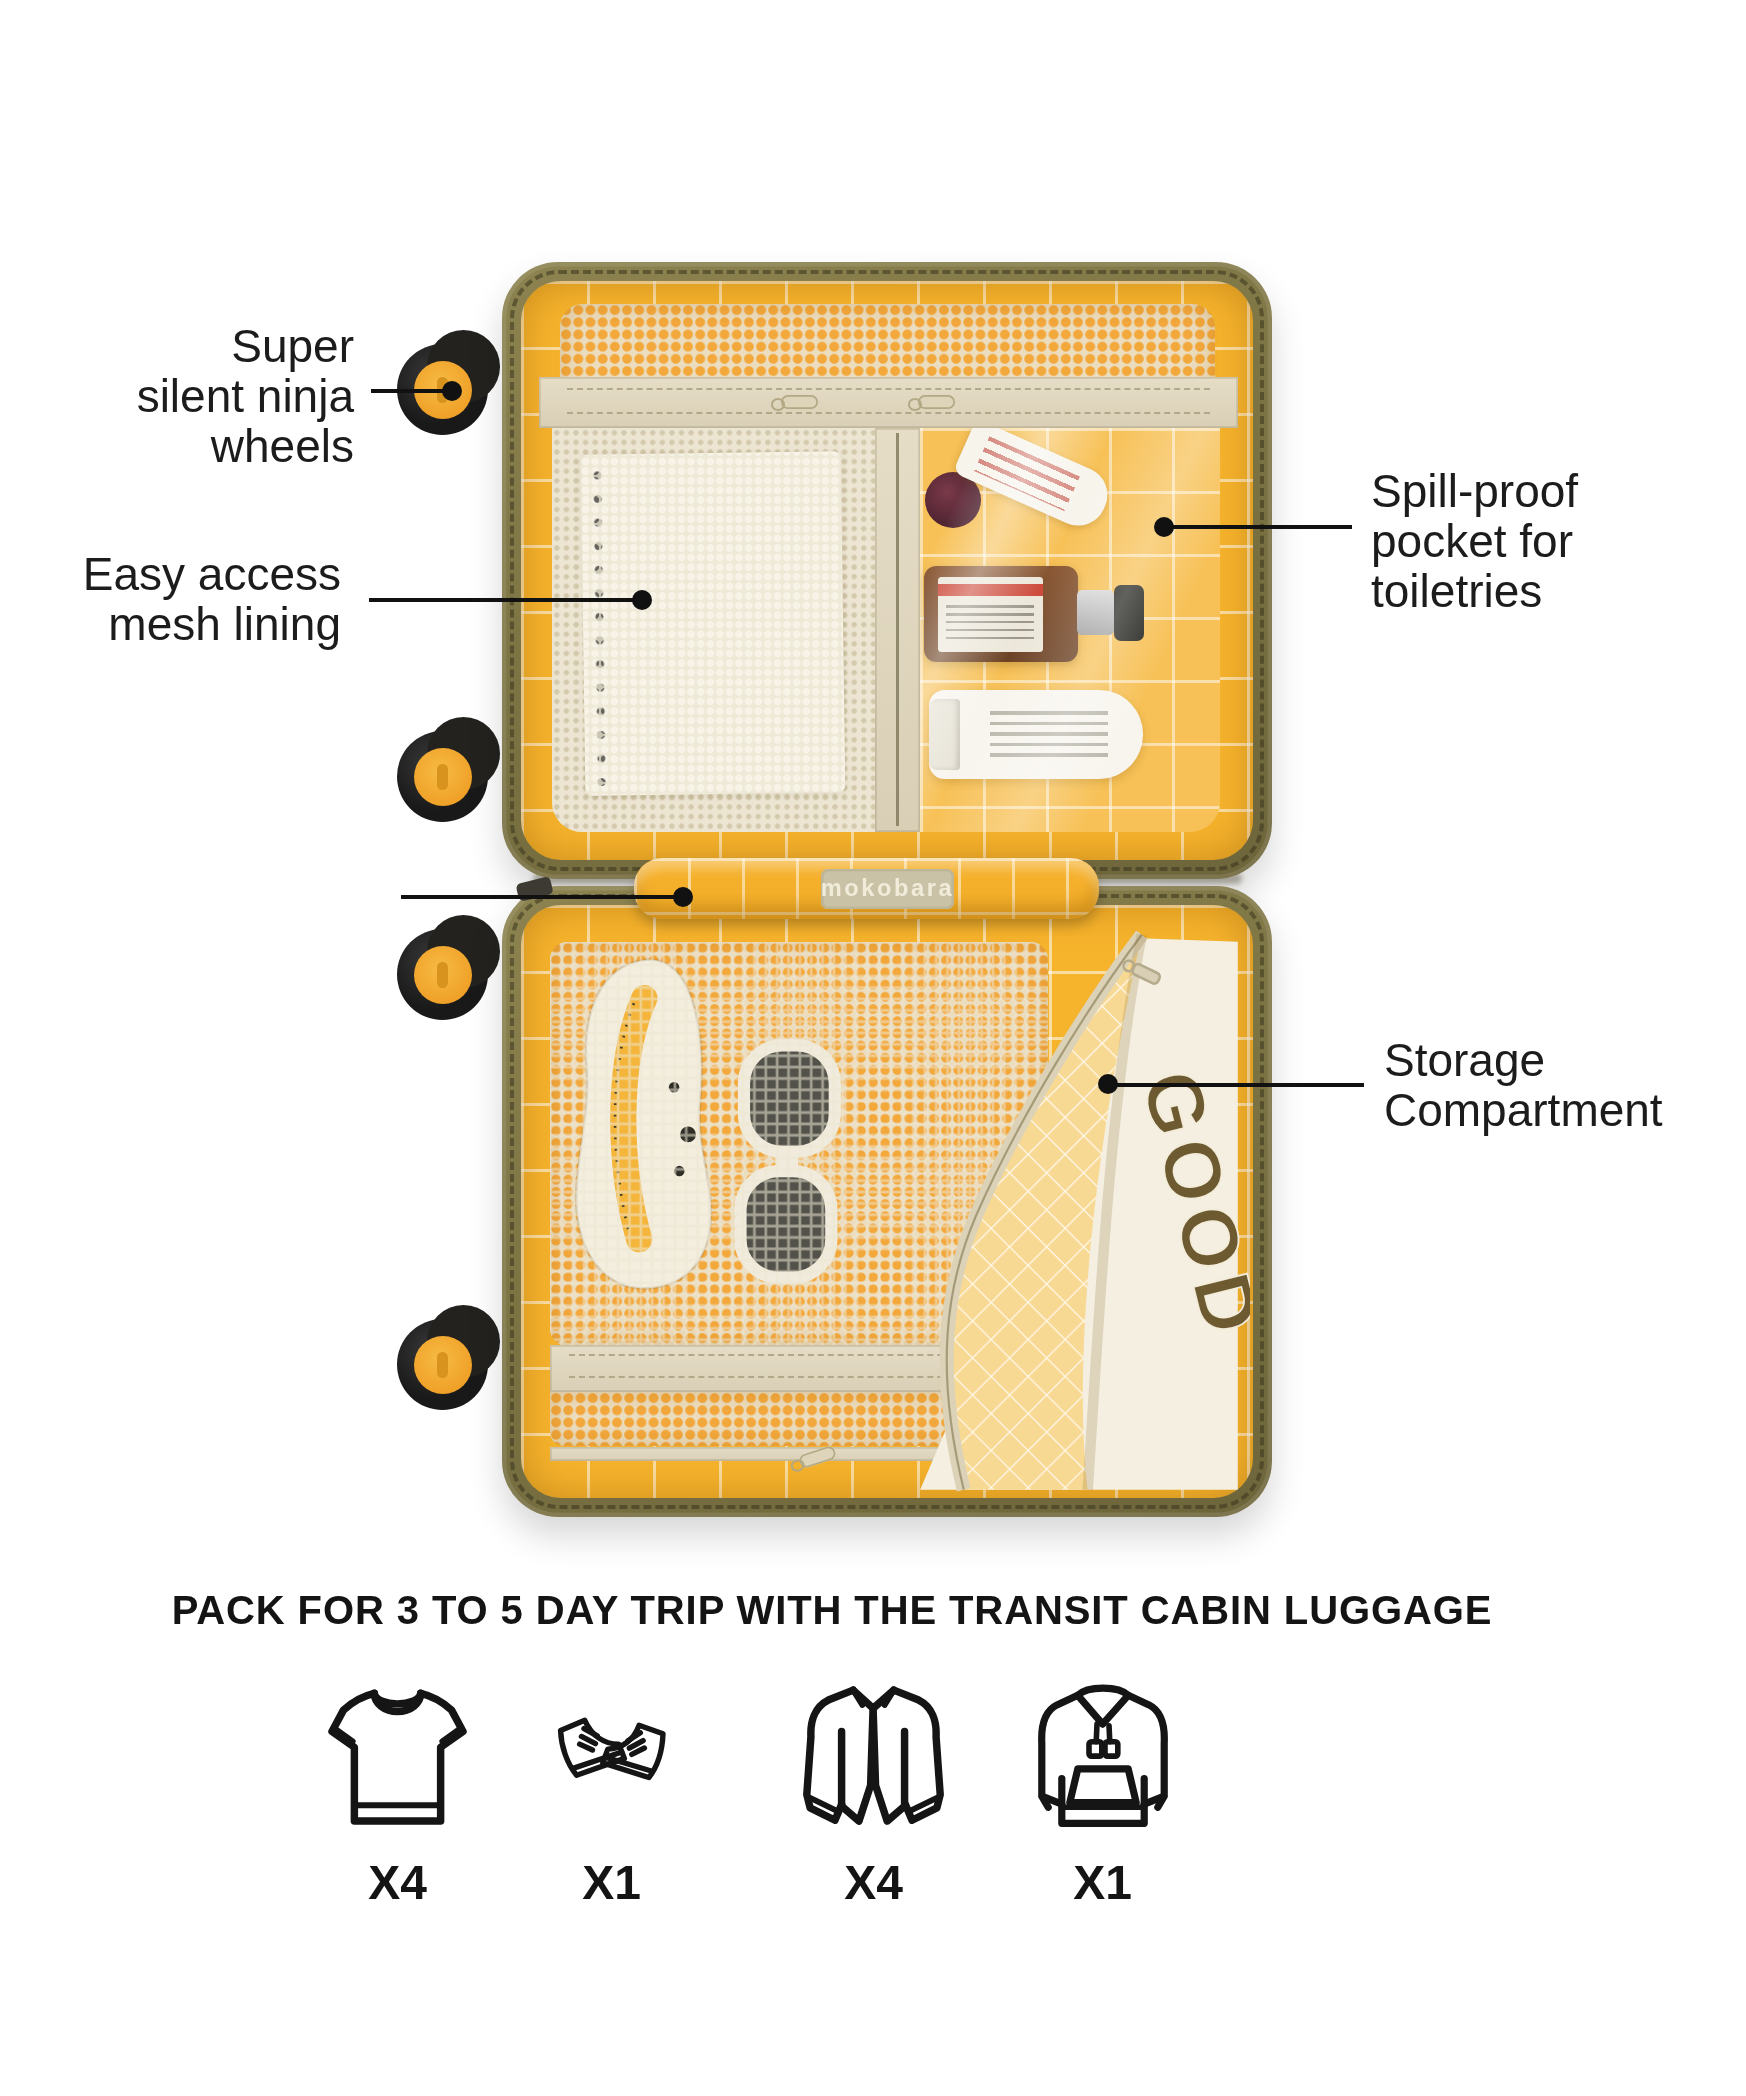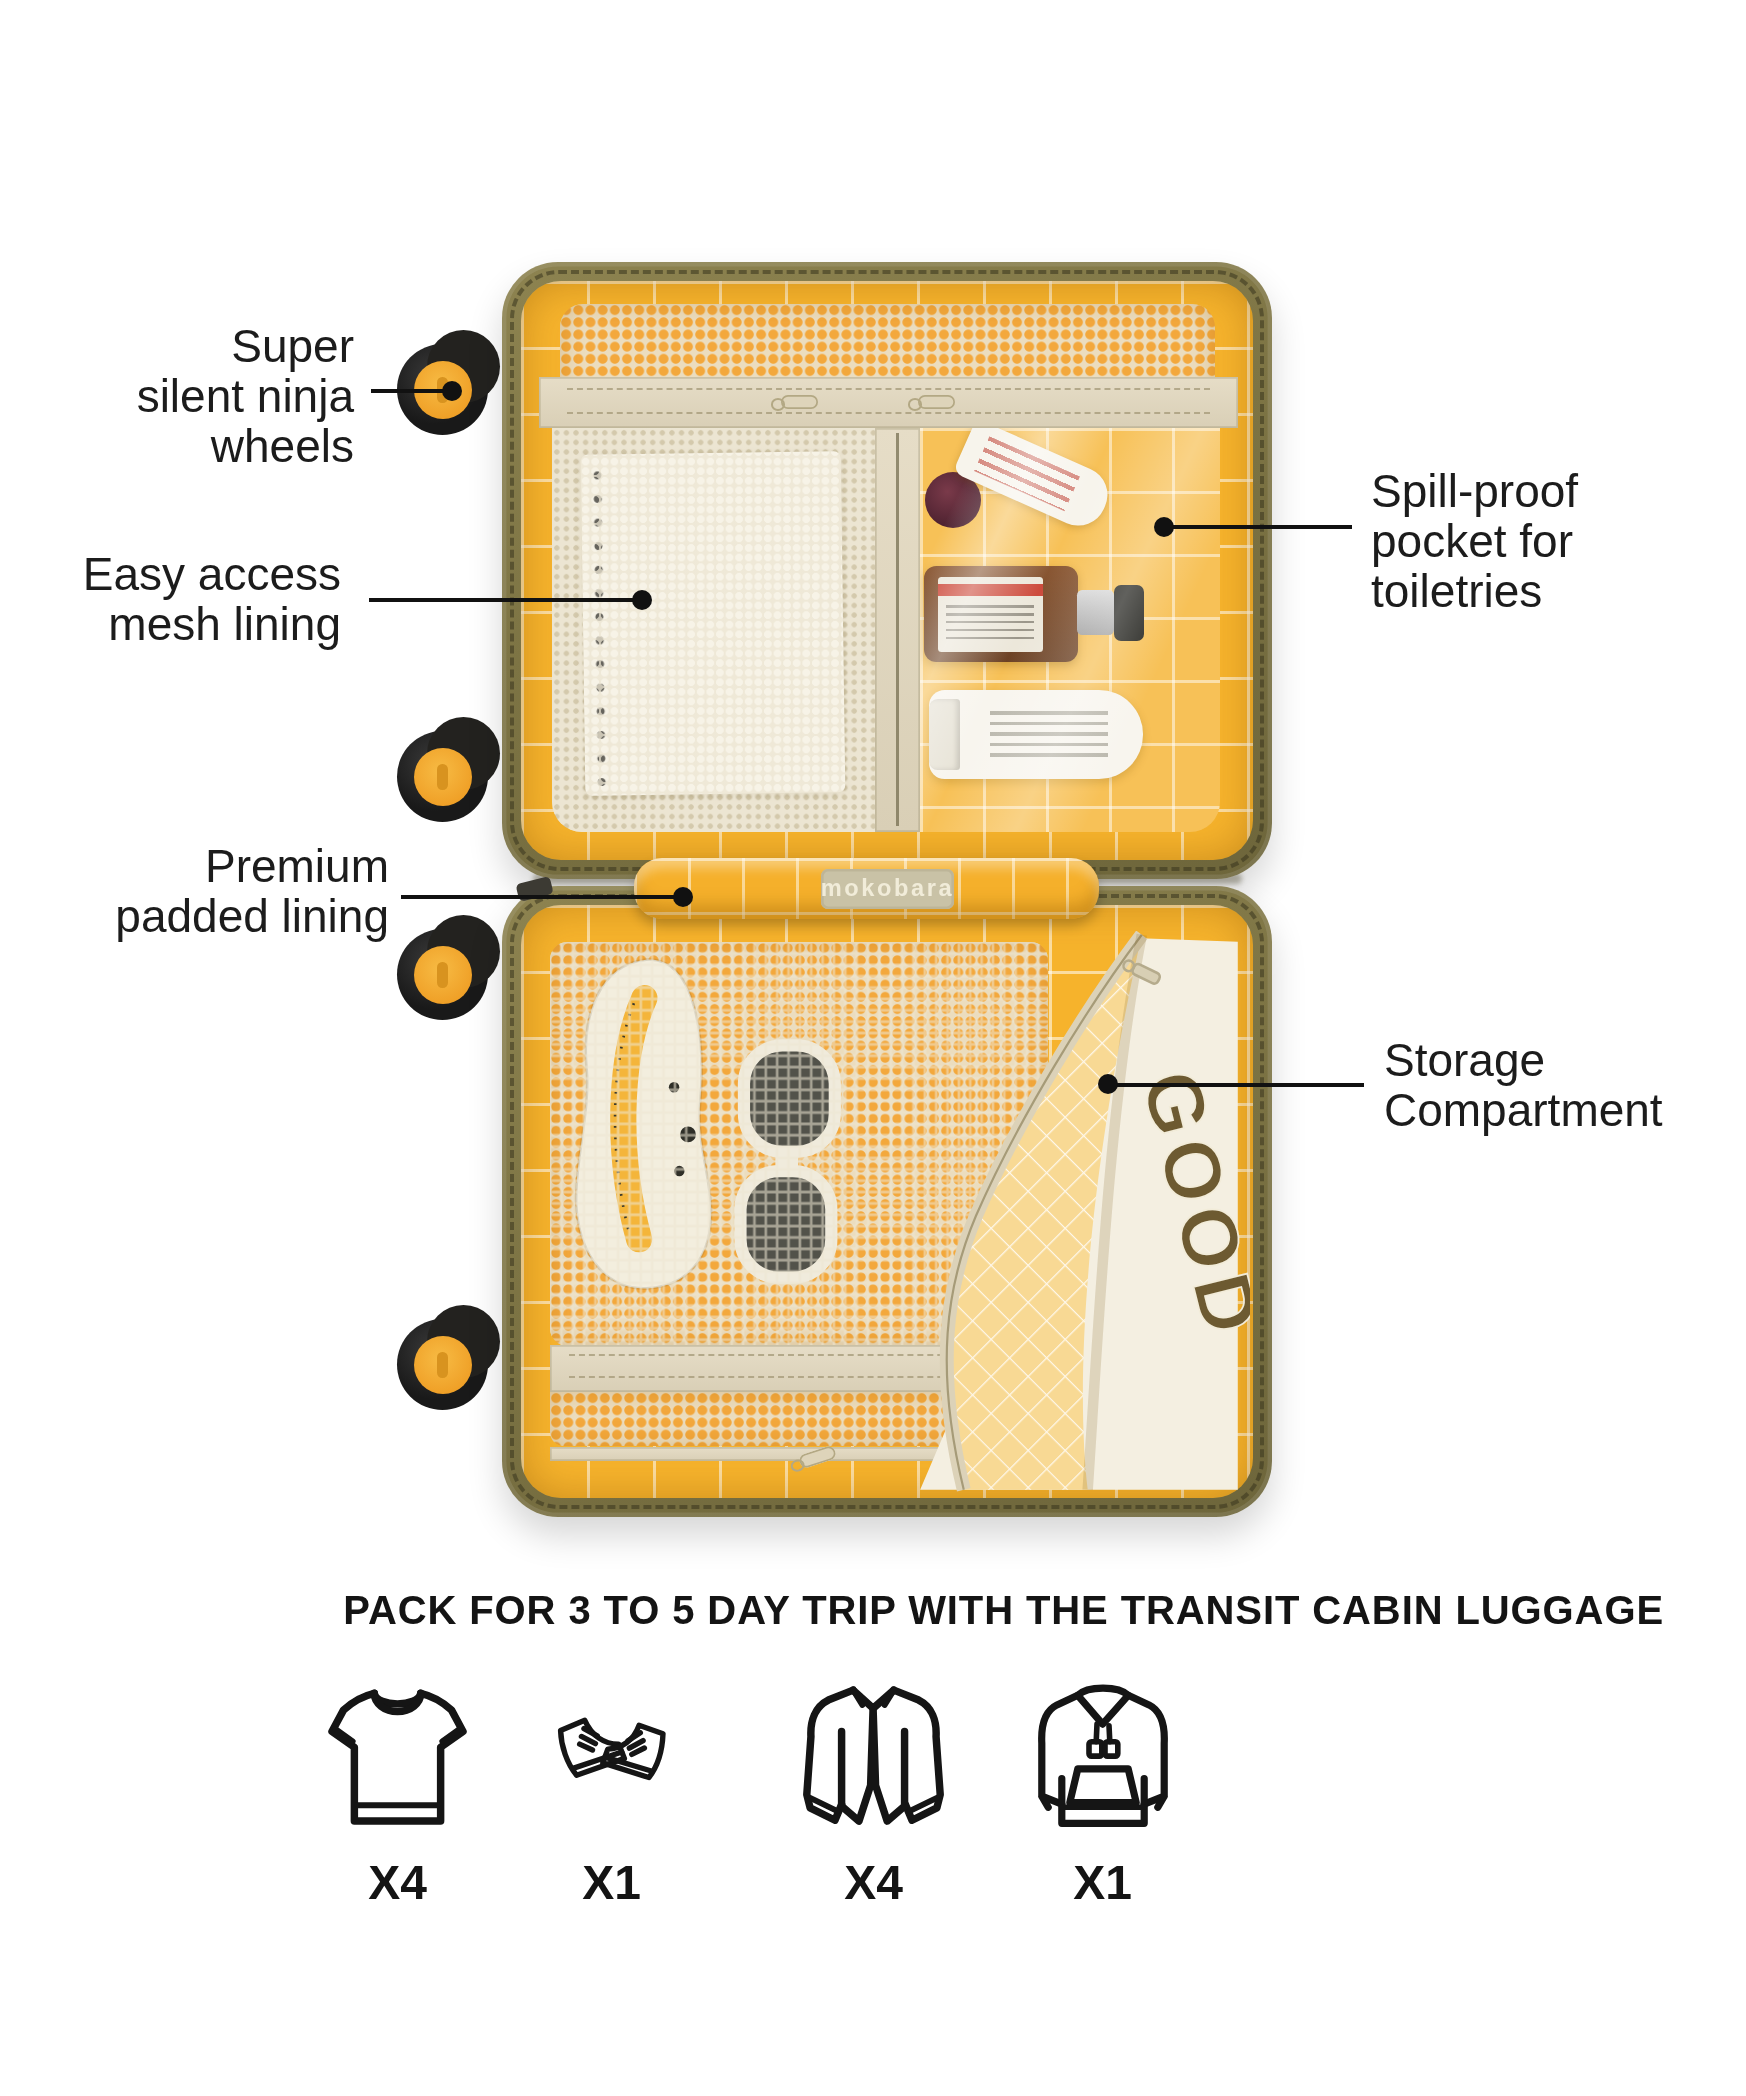--- a/index.html
+++ b/index.html
@@ -101,21 +101,21 @@
          background:#3c3a33;transform:rotate(-14deg);z-index:4;}
 
   
   .callout{position:absolute;z-index:6;font-size:46px;line-height:50px;white-space:pre-line;}
   .callout.right{text-align:right;}
   .callout.left{text-align:left;}
   .leader{position:absolute;height:3.5px;background:#111;z-index:6;}
   .dot{position:absolute;width:20px;height:20px;border-radius:50%;background:#111;z-index:6;}
 
   
-  .pack-title{position:absolute;left:0;top:1588px;width:1664px;text-align:right;
+  .pack-title{position:absolute;left:0;top:1588px;width:1664px;text-align:center;
               font-size:40px;font-weight:bold;letter-spacing:0.9px;color:#141414;}
   .pack-item{position:absolute;top:1673px;width:201px;text-align:center;}
   .icon-box{height:170px;display:flex;align-items:center;justify-content:center;}
   .pack-count{margin-top:12.2px;font-size:48px;font-weight:bold;color:#141414;}
   svg .ln{fill:none;stroke:#151515;stroke-width:9;stroke-linecap:round;stroke-linejoin:round;}
   svg .thin{fill:none;stroke:#151515;stroke-width:7;stroke-linecap:round;stroke-linejoin:round;}
 </style>
 </head>
 <body>
 
@@ -244,22 +244,20 @@
 mesh lining</div>
   <div class="leader" style="left:369px;top:598px;width:273px;"></div>
   <div class="dot" style="left:632px;top:590px;"></div>
 
   <div class="callout left" style="left:1371px;top:466px;">Spill-proof
 pocket for
 toiletries</div>
   <div class="leader" style="left:1173px;top:525px;width:179px;"></div>
   <div class="dot" style="left:1154px;top:517px;"></div>
 
-  <div class="callout right" style="right:1358px;top:841px;">Premium
-padded lining</div>
   <div class="leader" style="left:401px;top:895px;width:282px;"></div>
   <div class="dot" style="left:673px;top:887px;"></div>
 
   <div class="callout left" style="left:1384px;top:1035px;">Storage
 Compartment</div>
   <div class="leader" style="left:1117px;top:1083px;width:247px;"></div>
   <div class="dot" style="left:1098px;top:1074px;"></div>
 
   <div class="pack-title">PACK FOR 3 TO 5 DAY TRIP WITH THE TRANSIT CABIN LUGGAGE</div>
 

